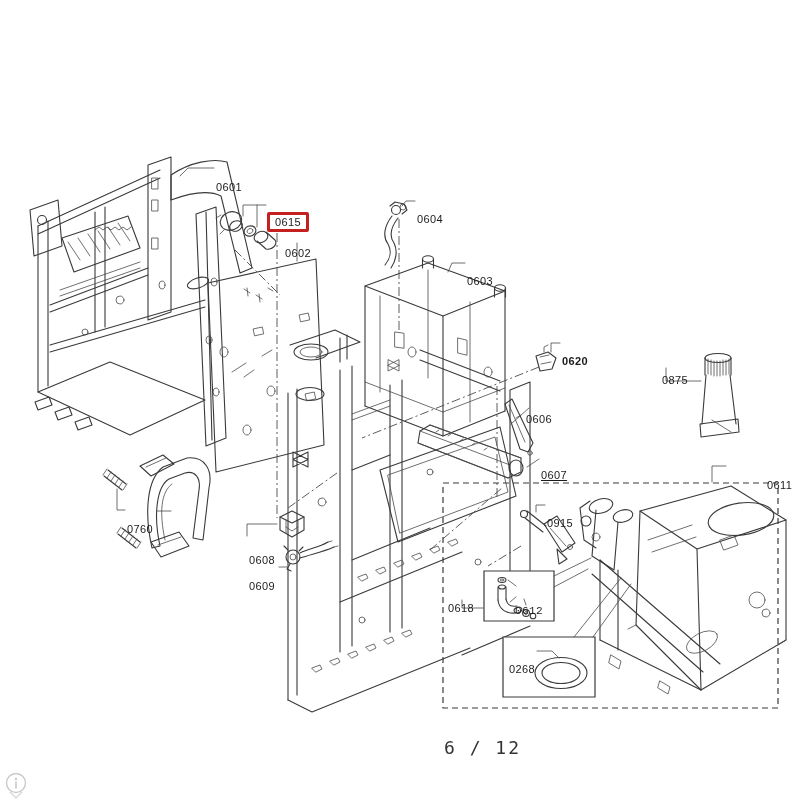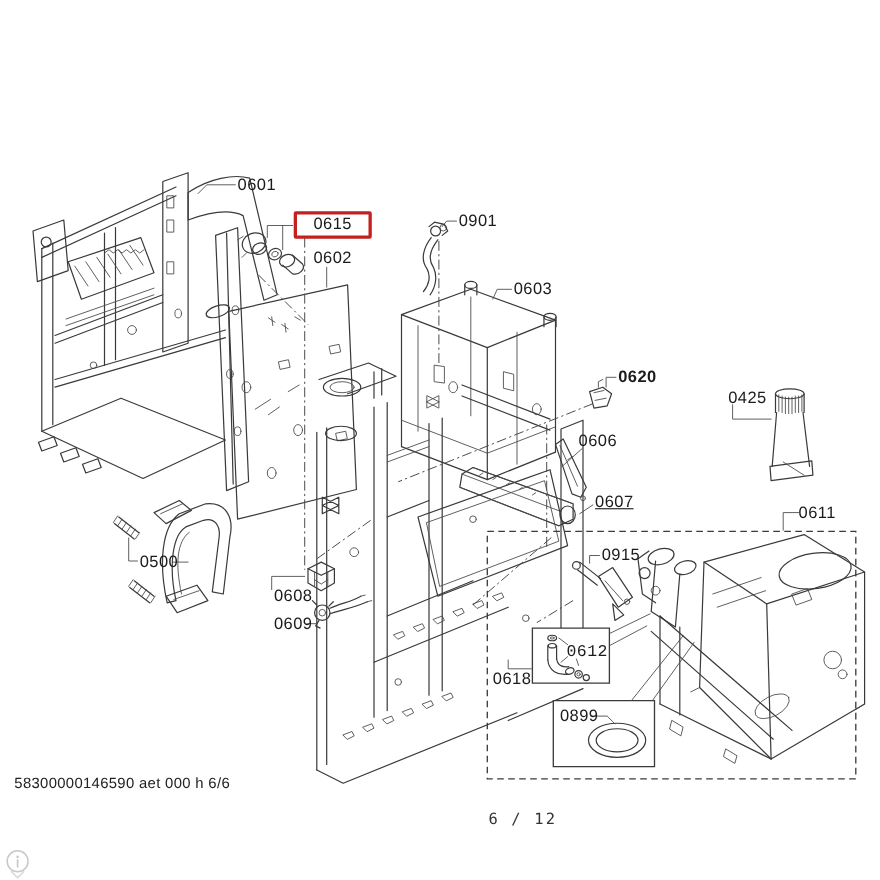--- a/index.html
+++ b/index.html
@@ -5,27 +5,27 @@
   html,body{margin:0;padding:0;background:#fff;}
   #stage{position:relative;width:800px;height:800px;background:#fff;overflow:hidden;
          font-family:"Liberation Sans",sans-serif;}
   #art{position:absolute;left:0;top:0;}
   #art *{vector-effect:non-scaling-stroke;}
   .ln{fill:none;stroke:#3a3a3a;stroke-width:1.1;stroke-linecap:round;stroke-linejoin:round;}
   .ln-thin{fill:none;stroke:#4a4a4a;stroke-width:0.8;stroke-linecap:round;}
   .dash{fill:none;stroke:#4a4a4a;stroke-width:0.9;stroke-dasharray:9 3 2 3;}
   .boxdash{fill:none;stroke:#3a3a3a;stroke-width:1.2;stroke-dasharray:6 4;}
   .boxsolid{fill:#fff;stroke:#3a3a3a;stroke-width:1.2;}
-  .part-label{position:absolute;font-size:15px;line-height:1.1;color:#1b1b1b;
-              letter-spacing:.4px;white-space:nowrap;}
-  .part-label.highlighted{border:3.5px solid #c32020;background:#fff;padding:1px 15px;
+  .part-label{position:absolute;font-size:11px;line-height:1.1;color:#1b1b1b;
+              letter-spacing:.4px;white-space:nowrap;margin-top:20px;}
+  .part-label.highlighted{border:3.5px solid #c32020;background:#fff;padding:1px 5px;
               border-radius:2px;font-weight:400;z-index:3;}
   #footer-code{position:absolute;left:13px;top:704px;font-size:13.5px;color:#222;
               letter-spacing:.3px;}
-  #page-indicator{position:absolute;left:444px;top:737px;font-size:14px;color:#333;
+  #page-indicator{position:absolute;left:444px;top:737px;font-size:18px;color:#333;
               font-family:"DejaVu Sans Mono",monospace;letter-spacing:2px;}
   #info-pin{position:absolute;left:3px;top:770px;}
 </style>
 </head>
 <body>
 
 <div id="stage">
 
   <svg id="art" width="800" height="800" viewBox="0 0 800 800">
 
@@ -271,37 +271,36 @@
       <path class="dash" d="M337,473 L288,508"></path>
       <path class="dash" d="M521,546 L488,566"></path>
       <path class="dash" d="M235,250 L280,295"></path>
     </g>
   </svg>
 
   <div id="labels-layer">
       <div class="part-label" style="left: 216px; top: 161px;">0601</div>
       <div class="part-label highlighted" style="left: 267px; top: 192px; border-color: rgb(195, 32, 32);">0615</div>
       <div class="part-label" style="left: 285px; top: 227px;">0602</div>
-      <div class="part-label" style="left: 417px; top: 193px;">0901</div>
+      <div class="part-label" style="left: 417px; top: 193px;">0604</div>
       <div class="part-label" style="left: 467px; top: 255px;">0603</div>
       <div class="part-label" style="left: 562px; top: 335px; font-weight: bold;">0620</div>
-      <div class="part-label" style="left: 662px; top: 354px;">0425</div>
+      <div class="part-label" style="left: 662px; top: 354px;">0875</div>
       <div class="part-label" style="left: 526px; top: 393px;">0606</div>
       <div class="part-label" style="left: 541px; top: 449px; text-decoration: underline;">0607</div>
-      <div class="part-label" style="left: 726px; top: 459px; text-align: center;">0611</div>
+      <div class="part-label" style="left: 767px; top: 459px; text-align: center;">0611</div>
       <div class="part-label" style="left: 547px; top: 497px;">0915</div>
-      <div class="part-label" style="left: 127px; top: 503px;">0500</div>
+      <div class="part-label" style="left: 127px; top: 503px;">0760</div>
       <div class="part-label" style="left: 249px; top: 534px;">0608</div>
       <div class="part-label" style="left: 249px; top: 560px; text-align: center;">0609</div>
-      <div class="part-label" style="left: 448px; top: 610px;">0618</div>
+      <div class="part-label" style="left: 448px; top: 582px;">0618</div>
       <div class="part-label" style="left: 515px; top: 585px; font-family: Liberation Mono, monospace;">0612</div>
-      <div class="part-label" style="left: 509px; top: 643px;">0899</div>
+      <div class="part-label" style="left: 509px; top: 643px;">0268</div>
     </div>
 
-  <div id="footer-code">58300000146590 aet 000 h 6/6</div>
   <div id="page-indicator">6 / 12</div>
 
   <svg id="info-pin" width="26" height="30" viewBox="0 0 26 30">
     <circle cx="13" cy="13" r="9.5" fill="none" stroke="#c9c9c9" stroke-width="1.4"></circle>
     <circle cx="13" cy="9" r="1.2" fill="#c9c9c9"></circle>
     <path d="M13,12 V18" stroke="#c9c9c9" stroke-width="1.6" fill="none" stroke-linecap="round"></path>
     <path d="M7,22 L13,28 L19,22" fill="none" stroke="#d6d6d6" stroke-width="1.3" stroke-linejoin="round"></path>
   </svg>
 
 </div>

